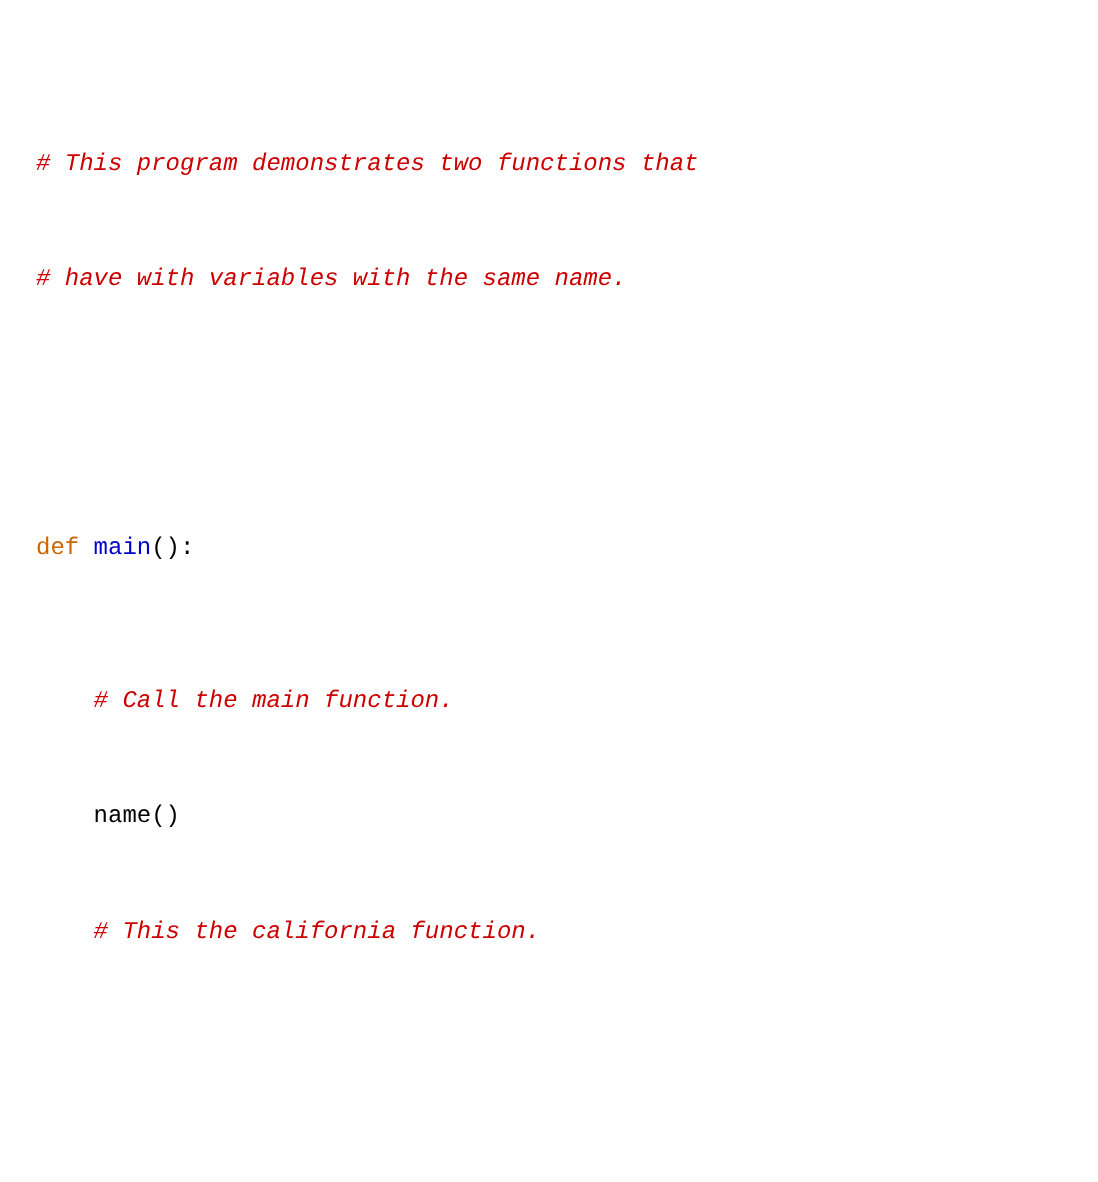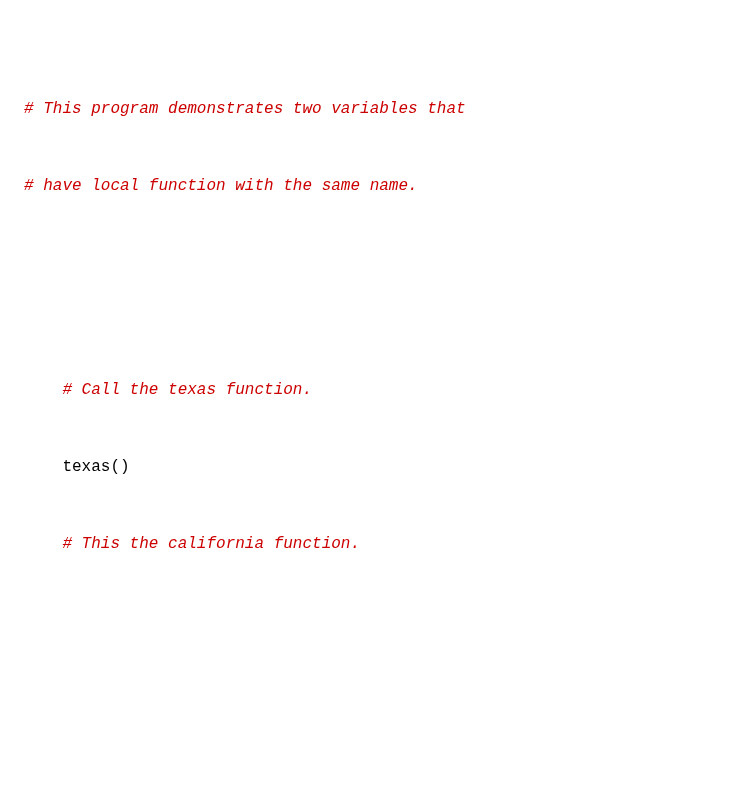--- a/index.html
+++ b/index.html
@@ -42,27 +42,28 @@
     .line {
       display: block;
       min-height: 1.6em;
     }
   </style>
 </head>
 <body>
 
 <div class="code-block">
 
-  <span class="line comment"># This program demonstrates two variables that</span>
-  <span class="line comment"># have local function with the same name.</span>
+  <span class="line comment"># This program demonstrates two functions that</span>
+  <span class="line comment"># have with variables with the same name.</span>
   <span class="line">&nbsp;</span>
 
+  <span class="line"><span class="keyword-def">def </span><span class="function-name">main</span><span class="plain">():</span></span>
 
-  <span class="line comment">    # Call the texas function.</span>
-  <span class="line plain">    texas()</span>
+  <span class="line comment">    # Call the main function.</span>
+  <span class="line plain">    name()</span>
   <span class="line comment">    # This the california function.</span>
 
   <span class="line">&nbsp;</span>
 
   
   
 
   
 
   

